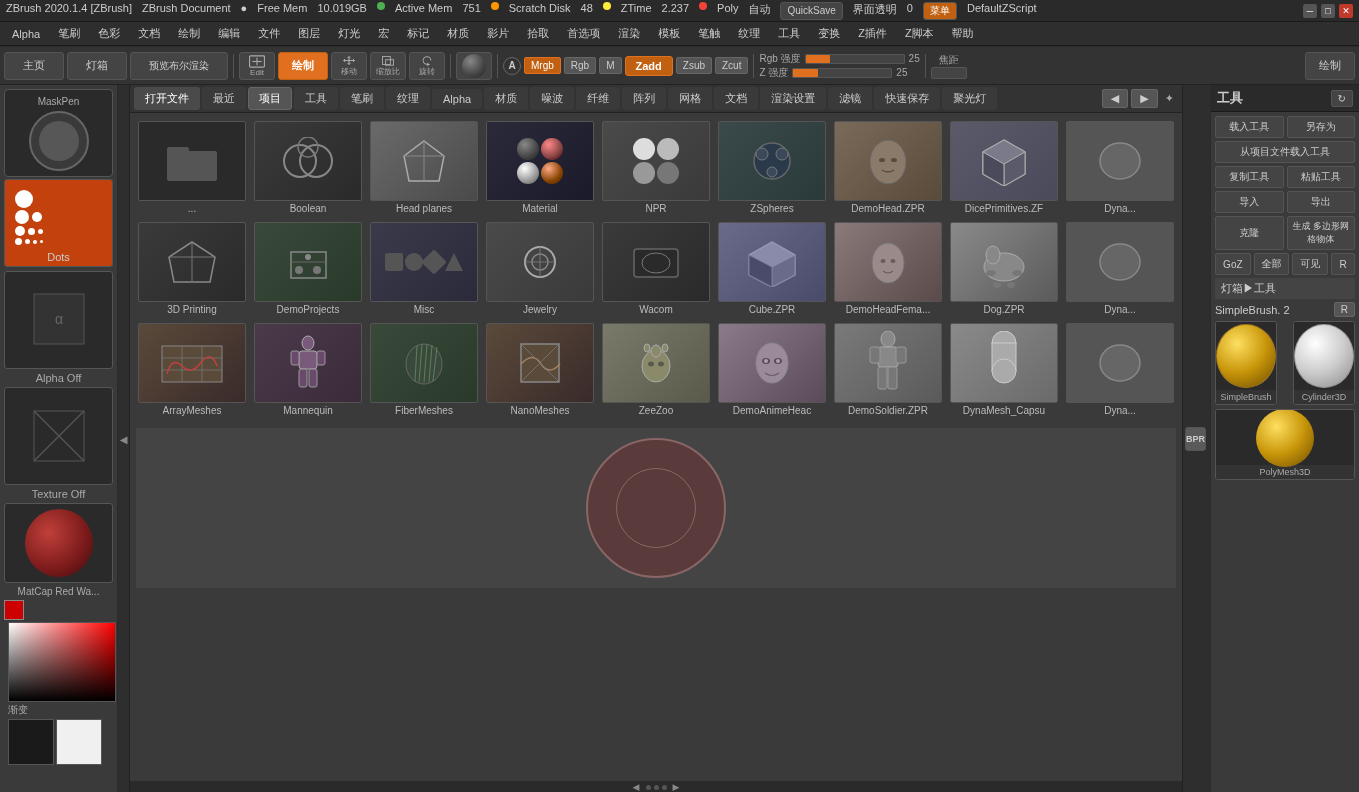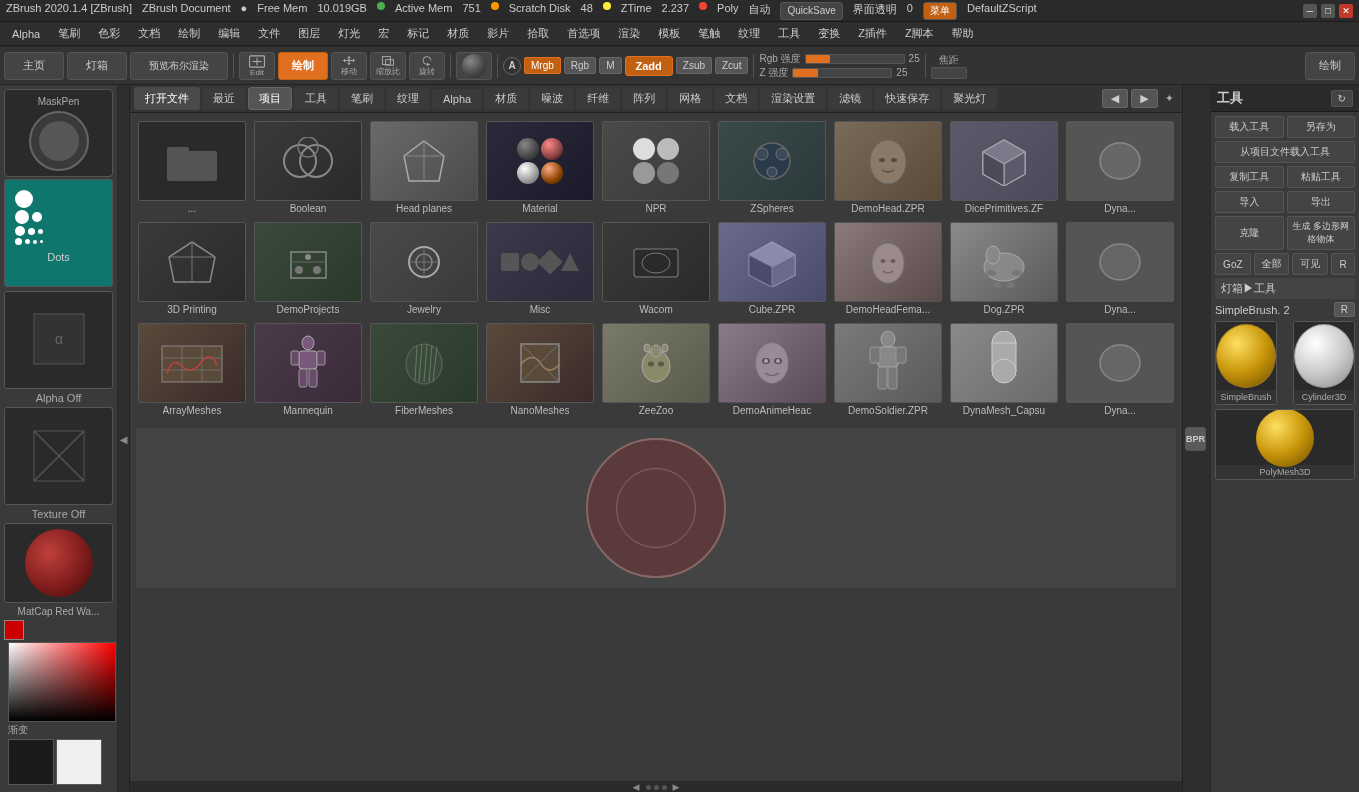--- a/index.html
+++ b/index.html
@@ -769,21 +769,21 @@
   <div id="left-panel">
 
     <div style="margin:4px 4px 0 4px;background:#2a2a2a;border:1px solid #555;border-radius:4px;height:88px;display:flex;flex-direction:column;align-items:center;justify-content:center;cursor:pointer;">
       <div style="font-size:10px;color:#aaa;margin-bottom:4px;">MaskPen</div>
 
       <div style="width:60px;height:60px;border-radius:50%;border:2px solid #666;background:#3a3a3a;display:flex;align-items:center;justify-content:center;">
         <div style="width:40px;height:40px;border-radius:50%;background:rgba(255,255,255,0.15);"></div>
       </div>
     </div>
 
-    <div style="margin:2px 4px;background:#0f766e;border:1px solid #555;border-radius:3px;height:108px;cursor:pointer;padding:6px;">
+    <div style="margin:2px 4px;background:#c2410c;border:1px solid #555;border-radius:3px;height:88px;cursor:pointer;padding:6px;">
       <div class="brush-dots-container">
         <div class="brush-dot-row">
           <div class="bd" style="width:18px;height:18px;"></div>
         </div>
         <div class="brush-dot-row">
           <div class="bd" style="width:14px;height:14px;"></div>
           <div class="bd" style="width:10px;height:10px;"></div>
         </div>
         <div class="brush-dot-row">
           <div class="bd" style="width:10px;height:10px;"></div>
@@ -991,41 +991,41 @@
               <line x1="10" y1="25" x2="45" y2="25" stroke="#666" stroke-width="1"></line>
               <circle cx="27" cy="20" r="3" fill="#888"></circle>
               <circle cx="18" cy="33" r="4" fill="#777"></circle>
               <circle cx="36" cy="33" r="4" fill="#777"></circle>
             </svg>
           </div>
           <div class="file-name">DemoProjects</div>
         </div>
 
         <div class="file-item">
-          <div class="file-thumb thumb-jewelry">
-            <svg width="55" height="50" viewBox="0 0 55 50">
-              <circle cx="27" cy="25" r="15" fill="none" stroke="#aaa" stroke-width="2"></circle>
-              <circle cx="27" cy="25" r="8" fill="none" stroke="#888" stroke-width="1.5"></circle>
-              <line x1="12" y1="25" x2="42" y2="25" stroke="#777" stroke-width="1"></line>
-              <line x1="27" y1="10" x2="27" y2="40" stroke="#777" stroke-width="1"></line>
-            </svg>
-          </div>
-          <div class="file-name">Jewelry</div>
-        </div>
-
-        <div class="file-item">
           <div class="file-thumb thumb-misc">
             <div style="display:flex;flex-wrap:wrap;gap:2px;padding:6px;">
               <div style="width:18px;height:18px;background:#555;border-radius:2px;"></div>
               <div style="width:18px;height:18px;background:#555;border-radius:50%;"></div>
               <div style="width:18px;height:18px;background:#555;border-radius:2px;transform:rotate(45deg);"></div>
               <div style="width:18px;height:18px;background:#555;clip-path:polygon(50% 0%,100% 100%,0% 100%);"></div>
             </div>
           </div>
           <div class="file-name">Misc</div>
+        </div>
+
+        <div class="file-item">
+          <div class="file-thumb thumb-jewelry">
+            <svg width="55" height="50" viewBox="0 0 55 50">
+              <circle cx="27" cy="25" r="15" fill="none" stroke="#aaa" stroke-width="2"></circle>
+              <circle cx="27" cy="25" r="8" fill="none" stroke="#888" stroke-width="1.5"></circle>
+              <line x1="12" y1="25" x2="42" y2="25" stroke="#777" stroke-width="1"></line>
+              <line x1="27" y1="10" x2="27" y2="40" stroke="#777" stroke-width="1"></line>
+            </svg>
+          </div>
+          <div class="file-name">Jewelry</div>
         </div>
 
         <div class="file-item">
           <div class="file-thumb thumb-wacom">
             <svg width="60" height="50" viewBox="0 0 60 50">
               <rect x="8" y="12" width="44" height="28" rx="3" fill="#2a2a2a" stroke="#666" stroke-width="1.5"></rect>
               <ellipse cx="30" cy="26" rx="14" ry="10" fill="none" stroke="#777" stroke-width="1"></ellipse>
             </svg>
           </div>
           <div class="file-name">Wacom</div>

